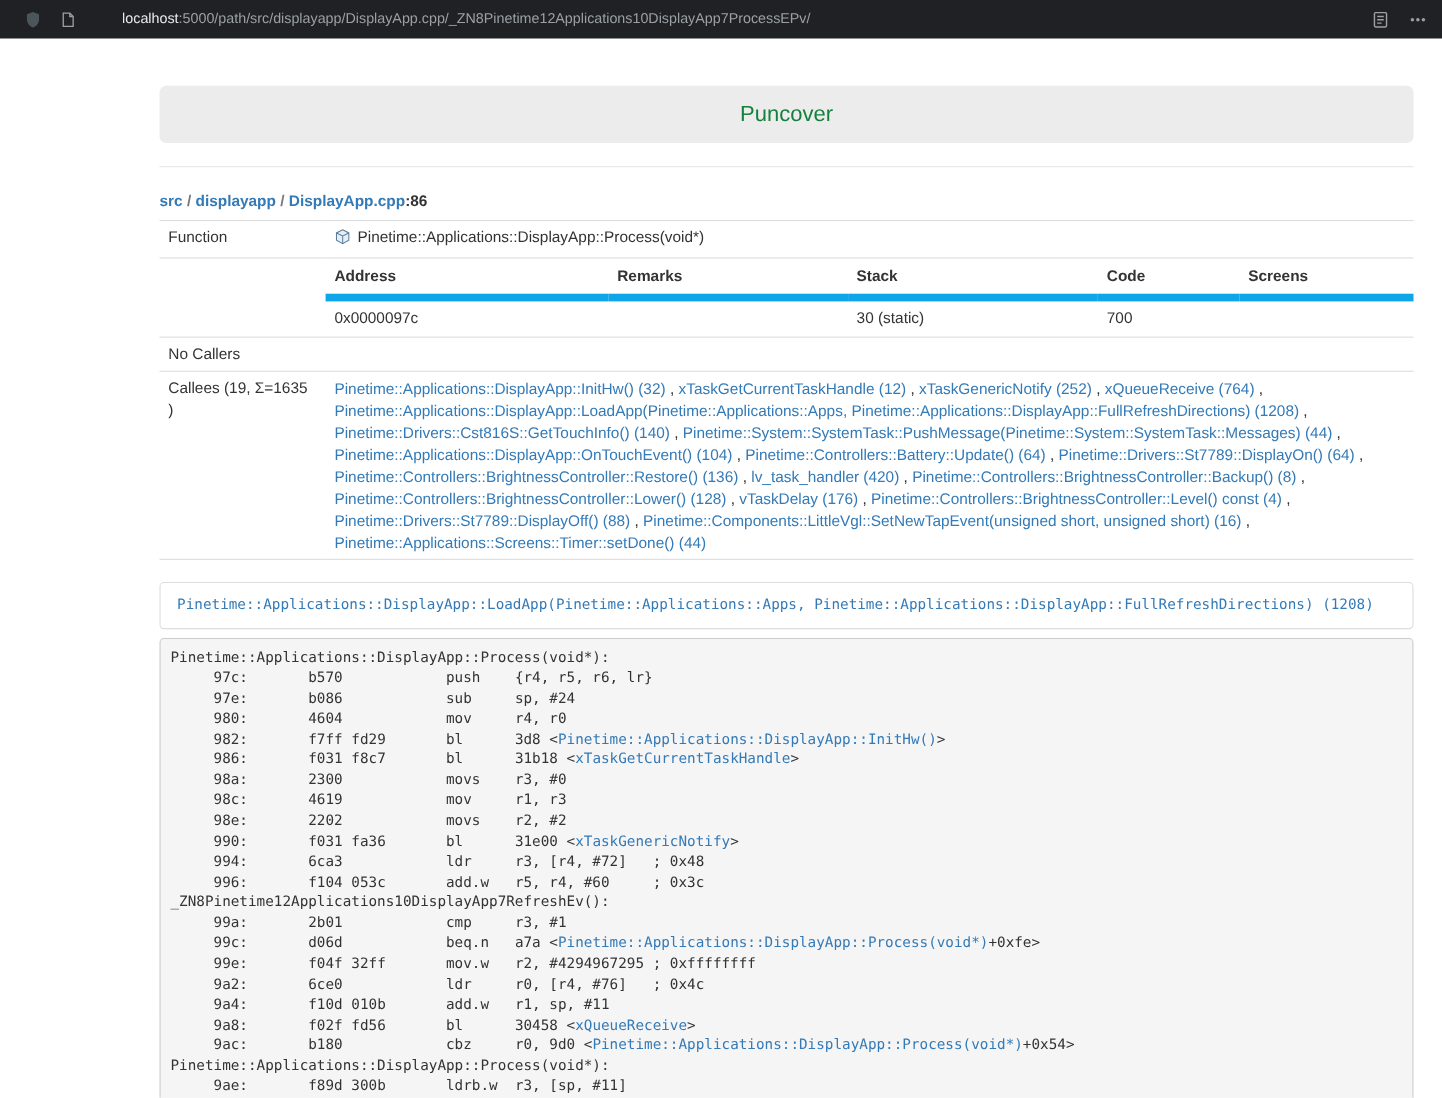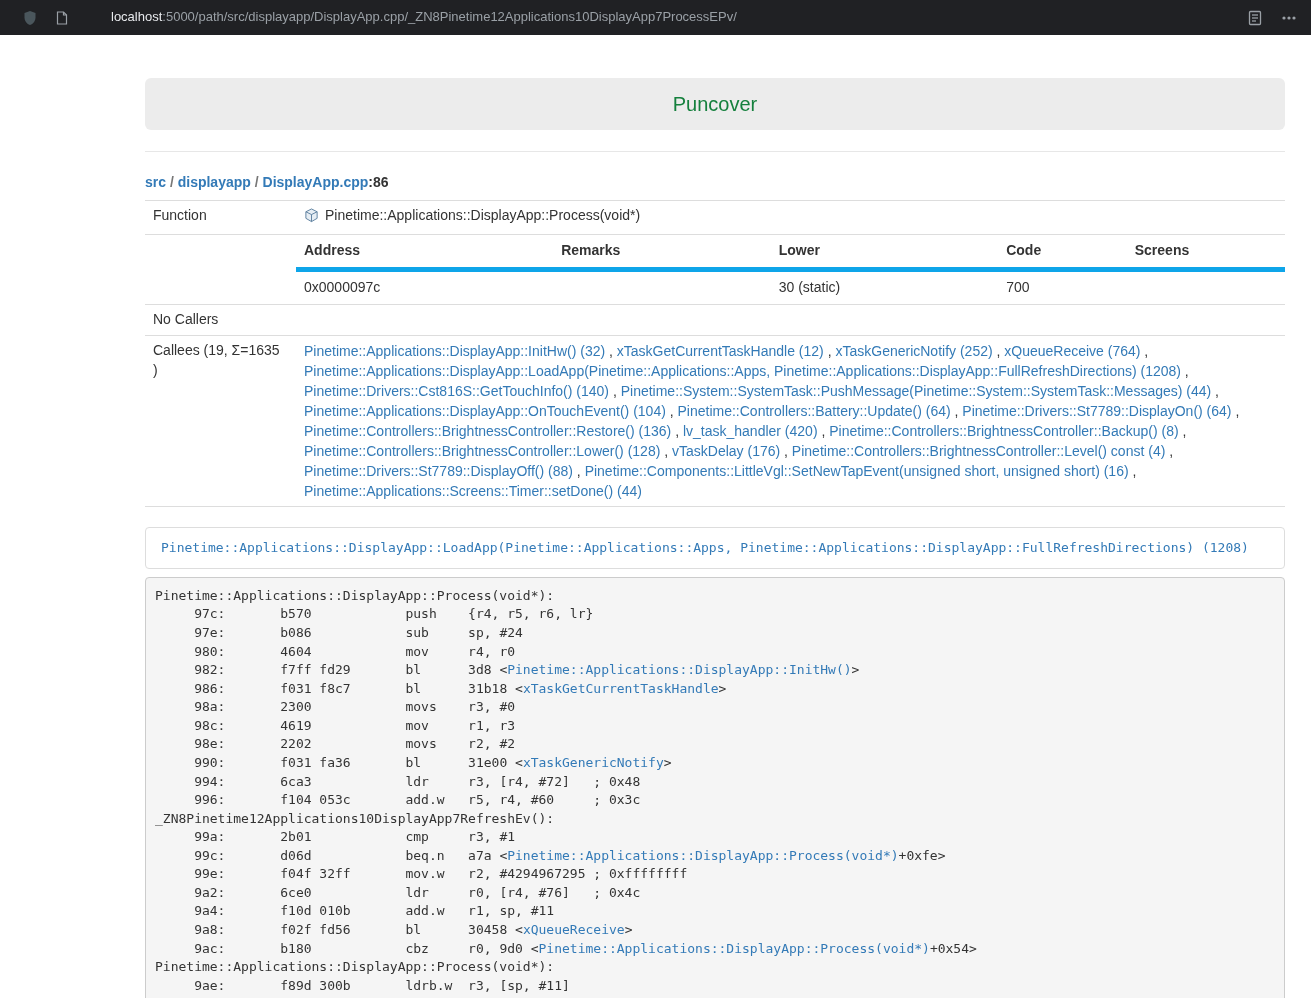--- a/index.html
+++ b/index.html
@@ -37,21 +37,21 @@
   .breadcrumb .suffix { color: #333; }
 
   table.main-table { width: 100%; border-collapse: collapse; margin-top: 8px; border-bottom: 1px solid #ddd; }
   .main-table > tbody > tr > td { border-top: 1px solid #ddd; padding: 5px 8px; vertical-align: top; }
   .main-table td.lbl { width: 151px; font-weight: 400; }
   .main-table td.inner-cell { padding: 0; }
 
   table.inner-table { width: 100%; border-collapse: collapse; }
   .inner-table td { padding: 6px 8px; vertical-align: top; }
   .inner-table tr.hdr td { font-weight: 700; }
-  .inner-table tr.vals td { border-top: 5px solid #0ea5e9; }
+  .inner-table tr.vals td { border-top: 7px solid #0ea5e9; }
   .col-address { width: 26%; margin-top: 14px; } .col-remarks { width: 22%; }
   .col-stack { width: 23%; } .col-code { width: 13%; } .col-static { width: 16%; }
 
   .sym-icon { display: inline-block; vertical-align: -3px; margin-right: 6px; }
   .callees { line-height: 20px; }
 
   .panel {
     margin-top: 20px; border: 1px solid #ddd; border-radius: 4px;
     padding: 10px 15px; background: #fff;
   }
@@ -126,21 +126,21 @@
       </td>
     </tr>
     <tr>
       <td class="lbl"></td>
       <td class="inner-cell">
         <table class="inner-table">
           <tbody>
                 <tr class="hdr">
             <td class="col-address">Address</td>
             <td class="col-remarks">Remarks</td>
-            <td class="col-stack">Lower</td>
+            <td class="col-stack">Stack</td>
             <td class="col-code">Code</td>
             <td class="col-static">Screens</td>
           </tr>
           <tr class="vals">
             <td>0x0000097c</td>
             <td></td>
             <td>30 (static)</td>
             <td>700</td>
             <td></td>
           </tr>

